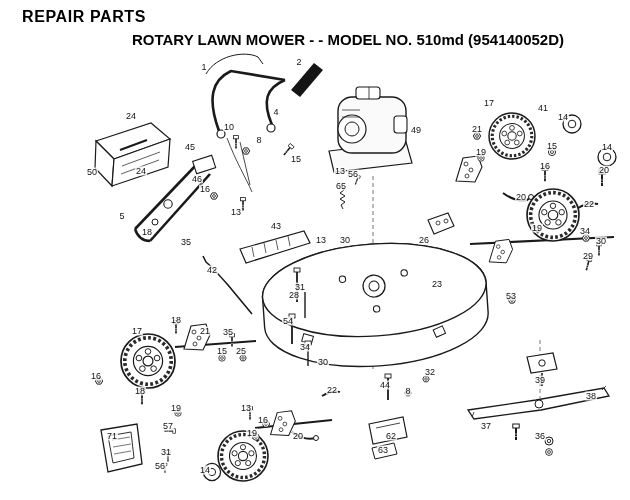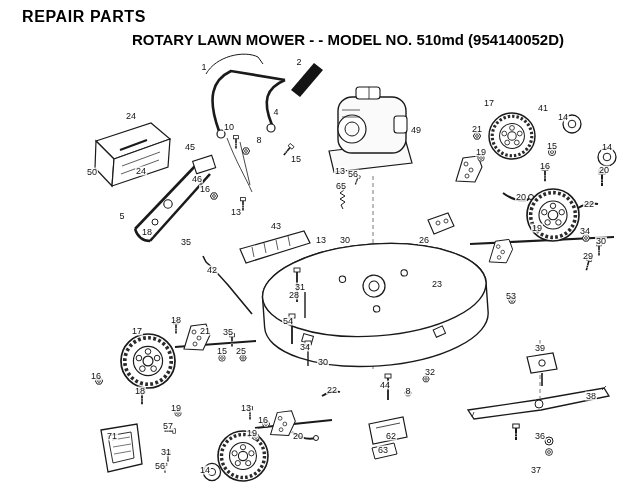--- a/index.html
+++ b/index.html
@@ -324,18 +324,18 @@
       <span class="callout" style="left: 176px; top: 408px;">19</span>
       <span class="callout" style="left: 168px; top: 426px;">57</span>
       <span class="callout" style="left: 112px; top: 436px;">71</span>
       <span class="callout" style="left: 166px; top: 452px;">31</span>
       <span class="callout" style="left: 160px; top: 466px;">56</span>
       <span class="callout" style="left: 205px; top: 470px;">14</span>
       <span class="callout" style="left: 246px; top: 408px;">13</span>
       <span class="callout" style="left: 263px; top: 420px;">16</span>
       <span class="callout" style="left: 252px; top: 433px;">19</span>
       <span class="callout" style="left: 298px; top: 436px;">20</span>
-      <span class="callout" style="left: 540px; top: 348px; text-align: right;">39</span>
+      <span class="callout" style="left: 540px; top: 380px; text-align: right;">39</span>
       <span class="callout" style="left: 591px; top: 396px;">38</span>
-      <span class="callout" style="left: 536px; top: 426px; margin-top: 44px;">37</span>
+      <span class="callout" style="left: 486px; top: 426px;">37</span>
       <span class="callout" style="left: 540px; top: 436px; text-align: center;">36</span>
     </div>
 </div>
 
 </body></html>

